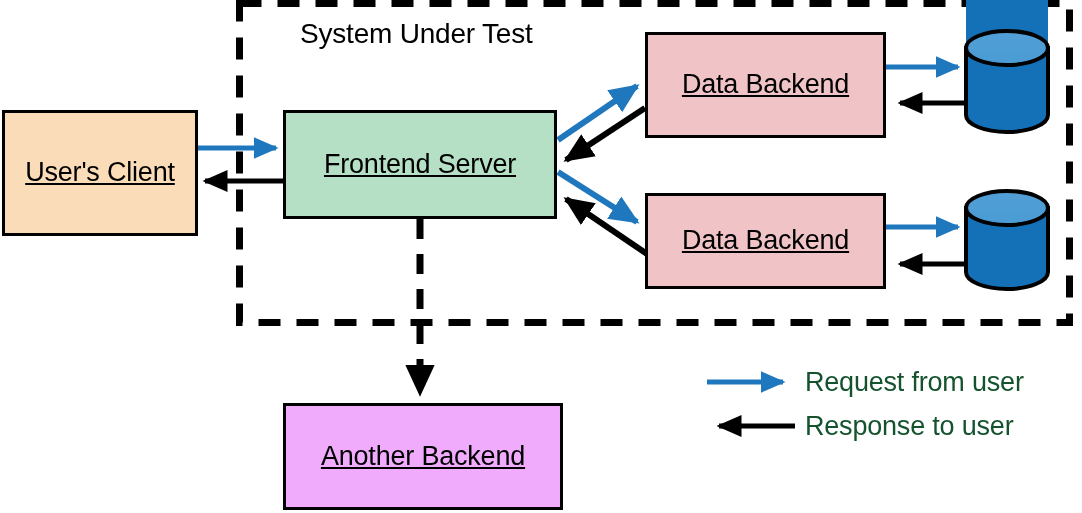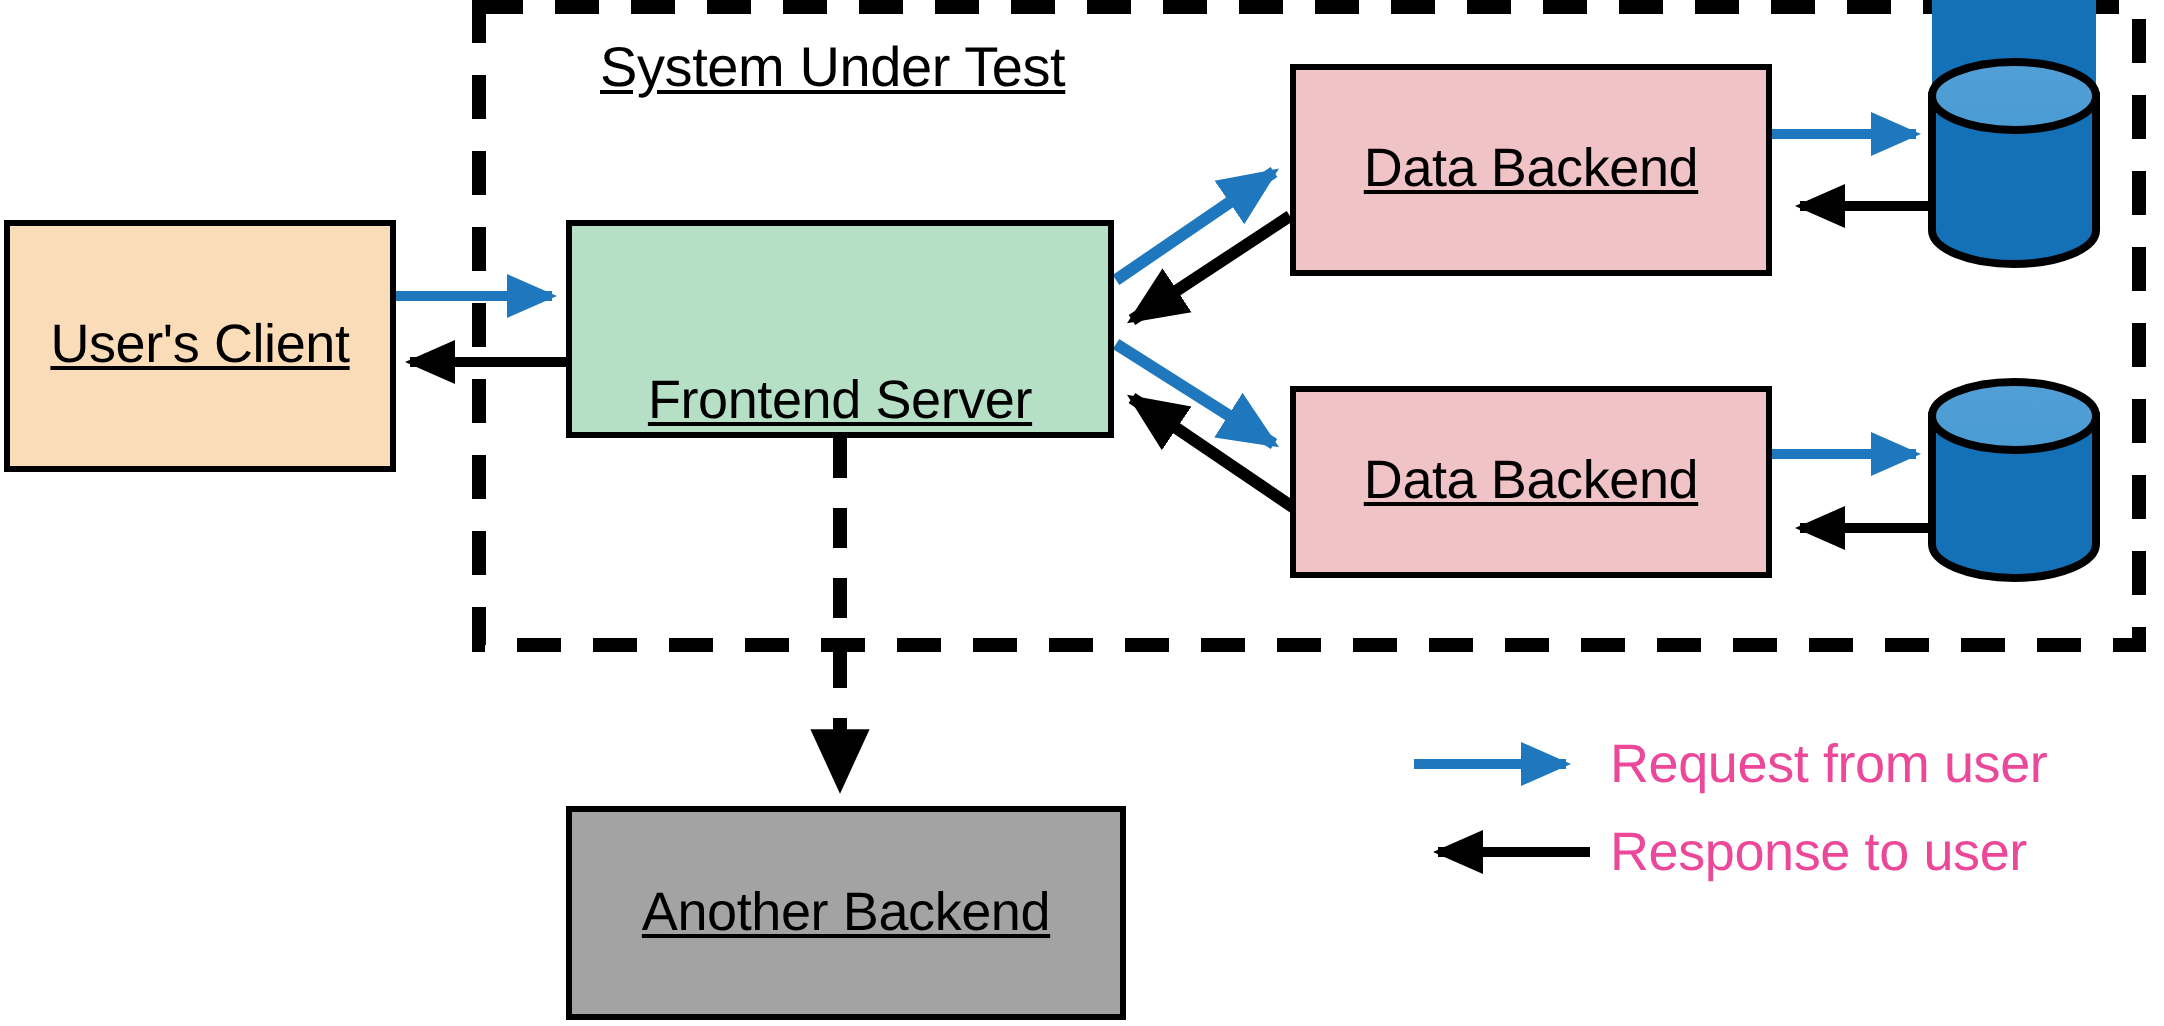--- a/index.html
+++ b/index.html
@@ -74,21 +74,20 @@
   .sut-label {
     position: absolute;
     left: 300px;
     top: 18px;
     font-family: "Liberation Sans", sans-serif;
     font-size: 28px;
     color: #000000;
     letter-spacing: -0.2px;
     z-index: 3;
     white-space: nowrap;
-    text-decoration: underline;
   }
   .legend {
     position: absolute;
     left: 705px;
     top: 360px;
     z-index: 4;
   }
   .legend-row {
     display: flex;
     align-items: center;
@@ -96,21 +95,21 @@
   }
   .legend-swatch {
     width: 92px;
     height: 30px;
     flex: 0 0 92px;
     position: relative;
   }
   .legend-text {
     font-family: "Liberation Sans", sans-serif;
     font-size: 27px;
-    color: #ec4899;
+    color: #14532d;
     letter-spacing: -0.2px;
     white-space: nowrap;
     padding-left: 8px;
   }
 </style>
 </head>
 <body>
 
 <div id="stage">
 
@@ -166,33 +165,33 @@
       <ellipse cx="1007" cy="208" rx="41" ry="17" fill="url(#cyl-top-grad)" stroke="#000000" stroke-width="4"></ellipse>
     </g>
   </svg>
 
   <div class="sut-label">System Under Test</div>
 
   <div class="node" id="node-users-client" style="background:#fadcb8;">
     <span>User's Client</span>
   </div>
 
-  <div class="node" id="node-frontend-server" style="background:#b5e0c5;align-items:flex-end;">
+  <div class="node" id="node-frontend-server" style="background:#b5e0c5;">
     <span>Frontend Server</span>
   </div>
 
   <div class="node" id="node-data-backend-1" style="background:#f0c3c7;">
     <span>Data Backend</span>
   </div>
 
   <div class="node" id="node-data-backend-2" style="background:#f0c3c7;">
     <span>Data Backend</span>
   </div>
 
-  <div class="node" id="node-another-backend" style="background:#a3a3a3;">
+  <div class="node" id="node-another-backend" style="background:#f0abfc;">
     <span>Another Backend</span>
   </div>
 
   <div class="legend">
     <div class="legend-row">
       <span class="legend-swatch">
         <svg width="92" height="30" viewBox="0 0 92 30" xmlns="http://www.w3.org/2000/svg">
           <defs>
             <marker id="lg-arrow-blue" viewBox="0 0 10 10" refX="9" refY="5" markerWidth="5" markerHeight="5" orient="auto-start-reverse">
               <path d="M 0 0.6 L 10 5 L 0 9.4 z" fill="#1f78bd"></path>

